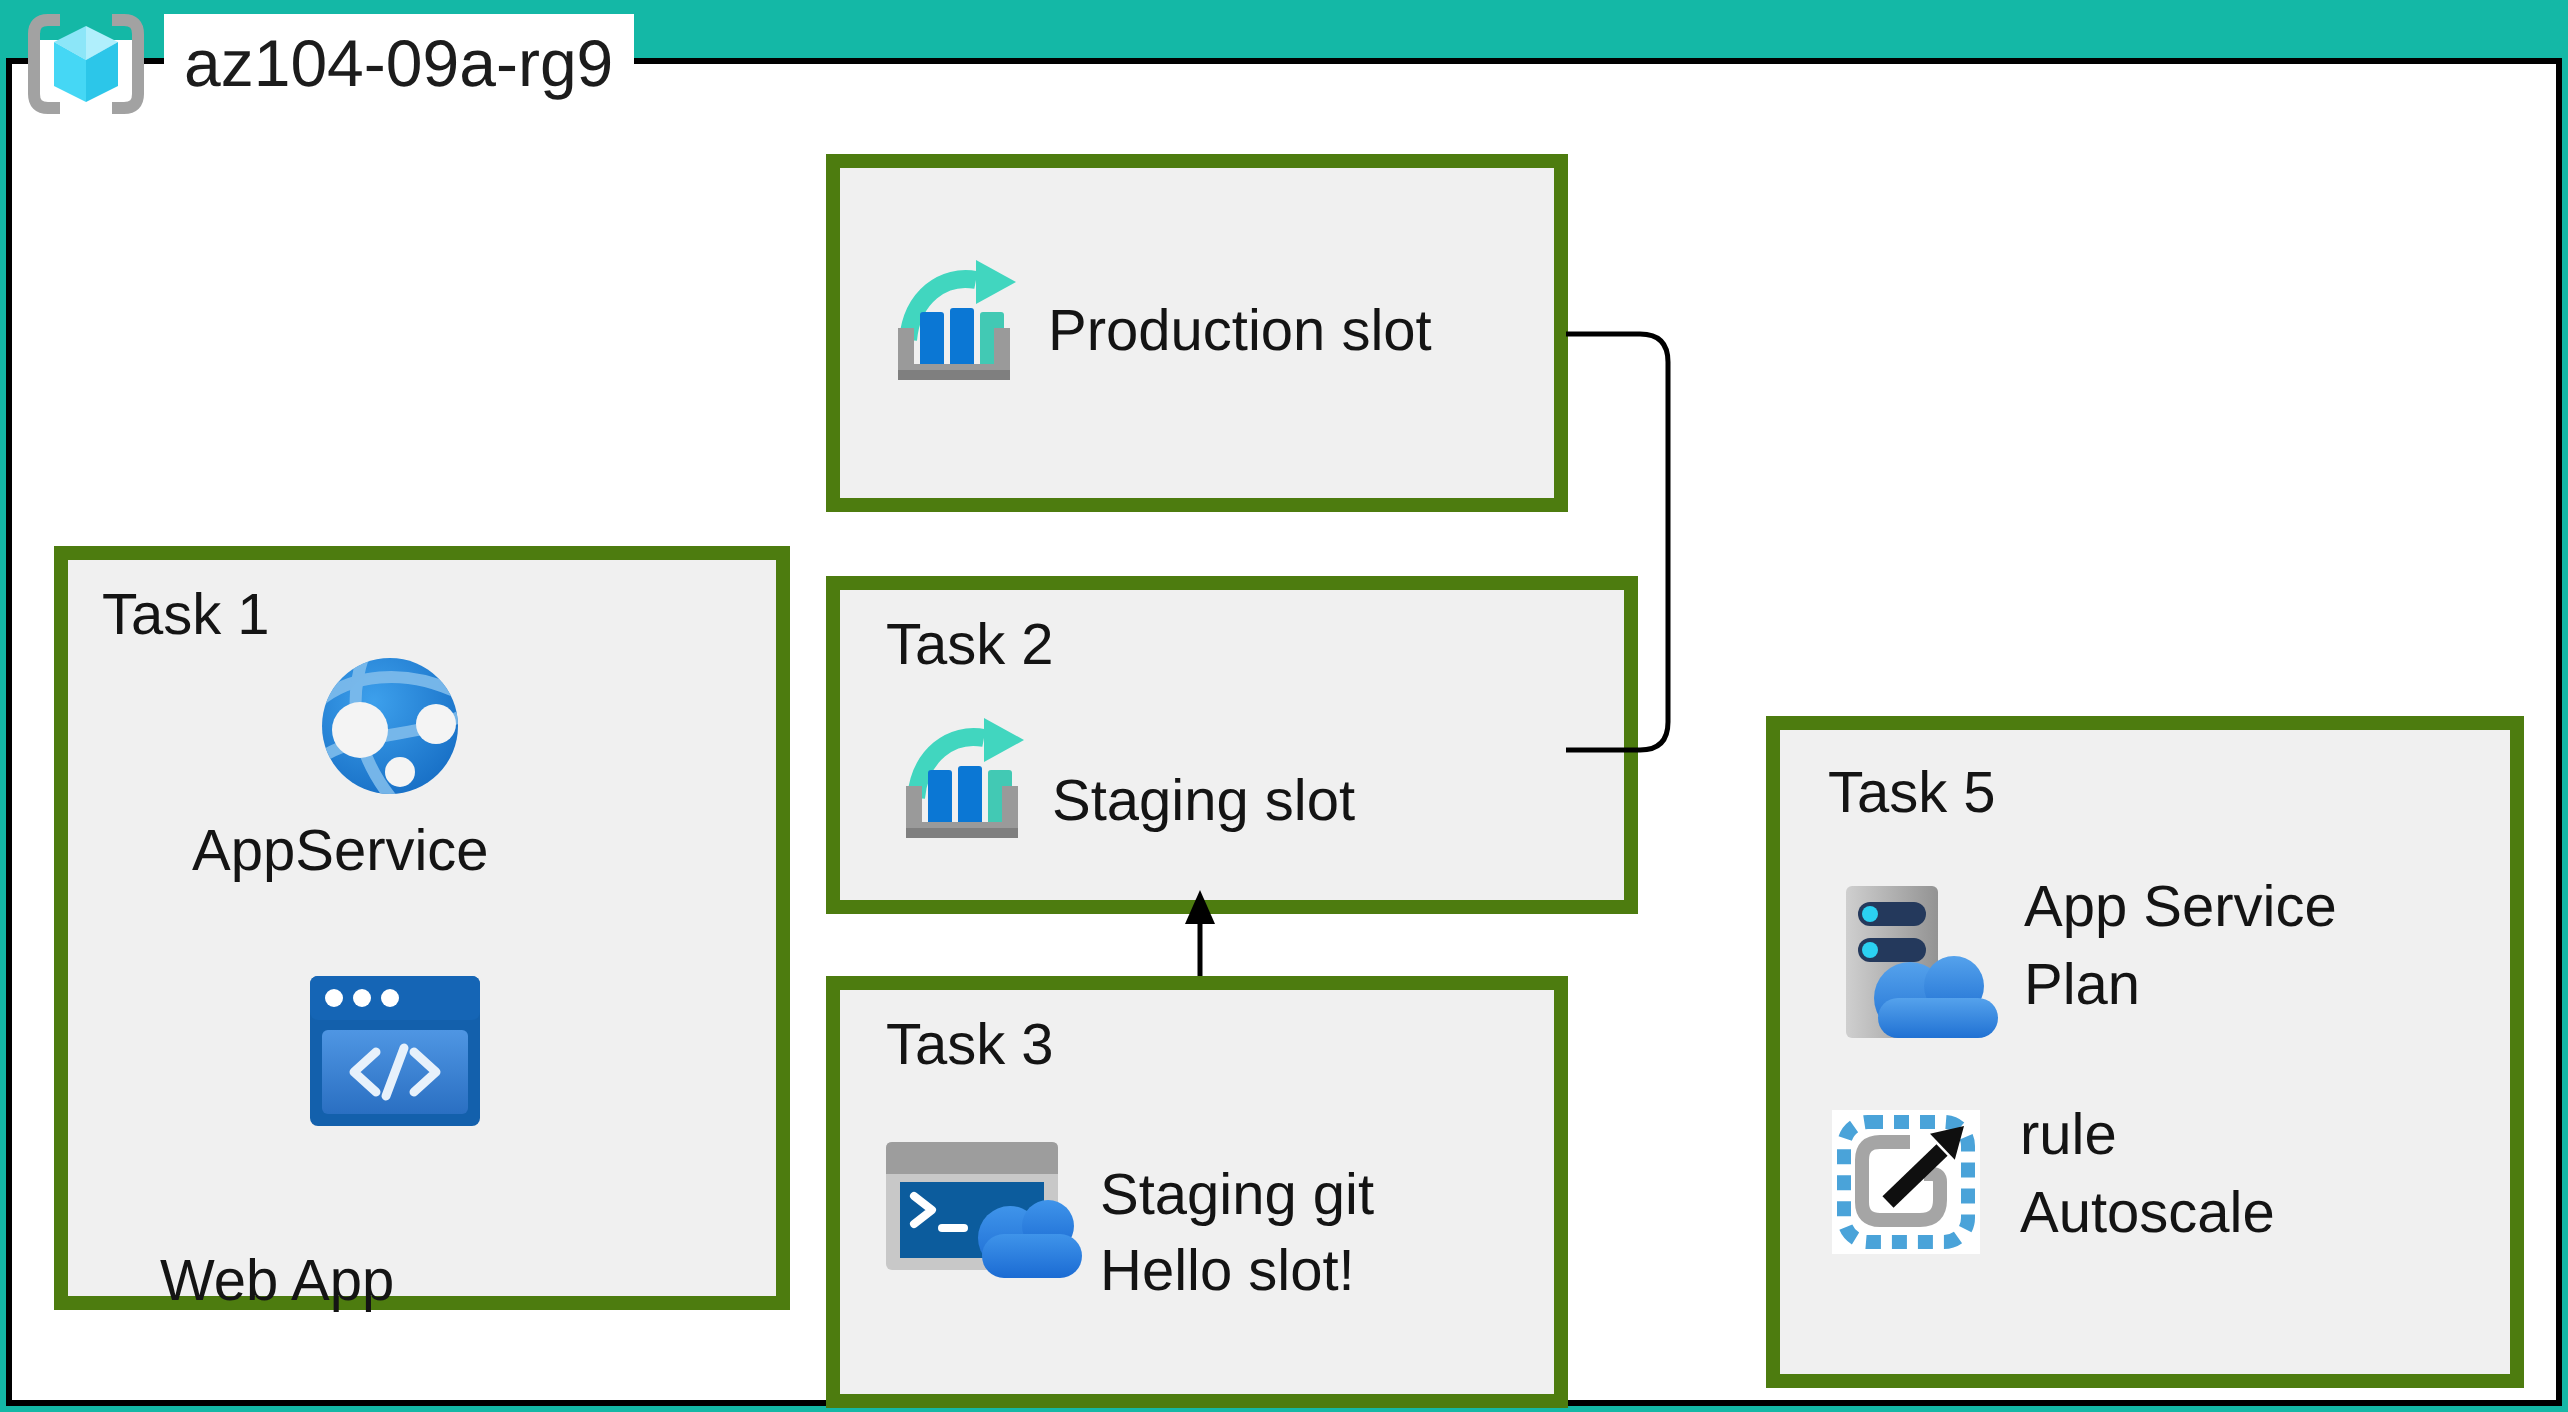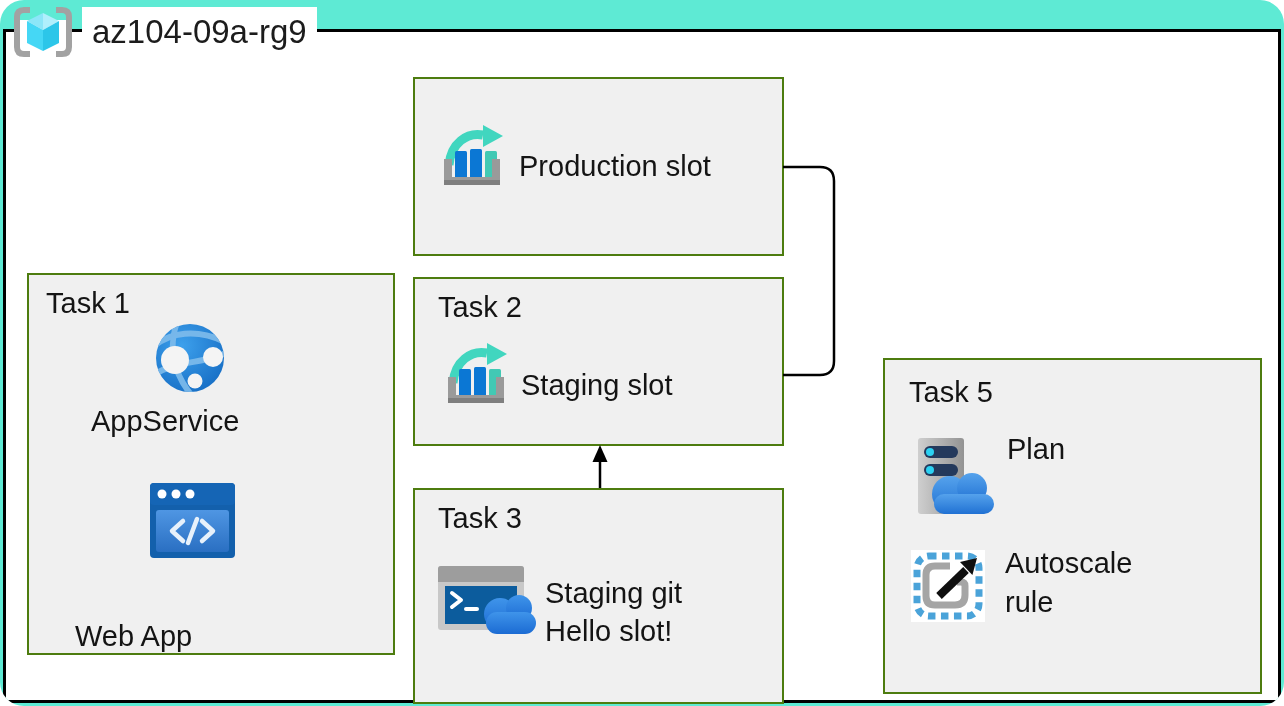--- a/index.html
+++ b/index.html
@@ -1,22 +1,22 @@
 <!DOCTYPE html>
 <html><head>
 <meta charset="utf-8">
 <style>
   html,body{margin:0;padding:0;background:#fff;}
-  .canvas{position:relative;width:1284px;height:706px;background:#5eead4;
-          font-family:"Liberation Sans", sans-serif;color:#141414;overflow:hidden;border-radius:24px;}
+  .canvas{position:relative;width:1284px;height:706px;background:#14b8a6;
+          font-family:"Liberation Sans", sans-serif;color:#141414;overflow:hidden;}
   .outer-box{position:absolute;left:3px;top:29px;width:1278px;height:674px;
              border:3px solid #000;box-sizing:border-box;background:#fff;}
   .rg-header{position:absolute;left:14px;top:6px;display:flex;align-items:center;z-index:6;}
   .rg-label{font-size:33px;line-height:50px;background:#fff;padding:0 10px;margin-left:10px;color:#1c1c1c;}
-  .node{position:absolute;background:#f0f0f0;border:2px solid #4d7c0f;box-sizing:border-box;z-index:2;}
+  .node{position:absolute;background:#f0f0f0;border:7px solid #4d7c0f;box-sizing:border-box;z-index:2;}
   .box-title{position:absolute;font-size:29px;color:#141414;white-space:nowrap;}
   .caption{position:absolute;font-size:29px;color:#141414;white-space:nowrap;}
   .center{text-align:left;}
   .icon{position:absolute;}
   .connectors{position:absolute;left:0;top:0;width:1284px;height:706px;z-index:4;pointer-events:none;}
   .task4{position:absolute;left:846px;top:218px;font-size:29px;font-weight:600;
          line-height:48px;color:#0d0d0d;z-index:5;}
   .two-line{line-height:39px;}
 </style>
 </head>
@@ -99,21 +99,21 @@
       <rect x="6" y="27" width="73" height="42" rx="3" fill="url(#wab)"></rect>
       <g stroke="#e7f1fb" stroke-width="4.5" fill="none" stroke-linecap="round" stroke-linejoin="round">
         <polyline points="33,38 22,48 33,58"></polyline>
         <line x1="38" y1="60" x2="47" y2="36"></line>
         <polyline points="52,38 63,48 52,58"></polyline>
       </g>
     </svg>
     <div class="caption center" style="left:46px;top:299px;width:220px;margin-top:46px;">Web App</div>
   </div>
 
-  <div class="node" style="left:413px;top:277px;width:371px;height:169px;">
+  <div class="node" style="left:413px;top:288px;width:406px;height:169px;">
     <div class="box-title" style="left:23px;top:12px;">Task 2</div>
     <svg class="icon" style="left:28px;top:62px;" width="66" height="66" viewBox="0 0 66 66">
       <path d="M10 42 C 12 20 28 9 44 12" stroke="#41d6bf" stroke-width="9" fill="none"></path>
       <polygon points="44,2 64,13 44,24" fill="#41d6bf"></polygon>
       <rect x="16" y="28" width="12" height="28" rx="1.5" fill="#0b77d4"></rect>
       <rect x="31" y="26" width="12" height="30" rx="1.5" fill="#0b77d4"></rect>
       <rect x="46" y="28" width="12" height="28" rx="1.5" fill="#42c9b4"></rect>
       <path d="M5 36 h8 v18 h40 v-18 h8 v26 h-56 z" fill="#9a9a9a"></path>
       <rect x="5" y="57" width="56" height="5" fill="#7f7f7f"></rect>
     </svg>
@@ -166,28 +166,29 @@
       <rect x="8" y="26" width="34" height="12" rx="6" fill="#24395c"></rect>
       <circle cx="14" cy="14" r="4" fill="#2bd1f2"></circle>
       <circle cx="14" cy="32" r="4" fill="#2bd1f2"></circle>
       <g fill="url(#pcl)">
         <circle cx="34" cy="56" r="18"></circle>
         <circle cx="56" cy="50" r="15"></circle>
         <rect x="18" y="56" width="60" height="20" rx="10"></rect>
       </g>
     </svg>
     <div class="caption two-line" style="left:122px;top:70px;">
+      <div>App Service</div>
       <div>Plan</div>
     </div>
     <svg class="icon" style="left:26px;top:190px;" width="74" height="72" viewBox="0 0 74 72">
       <rect x="0" y="0" width="74" height="72" fill="#ffffff"></rect>
       <rect x="6" y="6" width="62" height="60" rx="12" fill="none" stroke="#4aa3d9" stroke-width="7" stroke-dasharray="7.5 5.5"></rect>
       <path d="M39 16 H24 Q15 16 15 25 V46 Q15 55 24 55 H44 Q54 55 54 45 V36 Q54 32 50 32 H46" stroke="#a5a5a5" stroke-width="7" fill="none"></path>
       <line x1="28" y1="46" x2="55" y2="20" stroke="#0f0f0f" stroke-width="8"></line>
       <polygon points="66,8 61.4,24.9 49,11.9" fill="#0f0f0f"></polygon>
     </svg>
     <div class="caption two-line" style="left:120px;top:184px;">
+      <div>rule</div>
       <div>Autoscale</div>
-      <div>rule</div>
     </div>
   </div>
 
 </div>
 
 </body></html>

